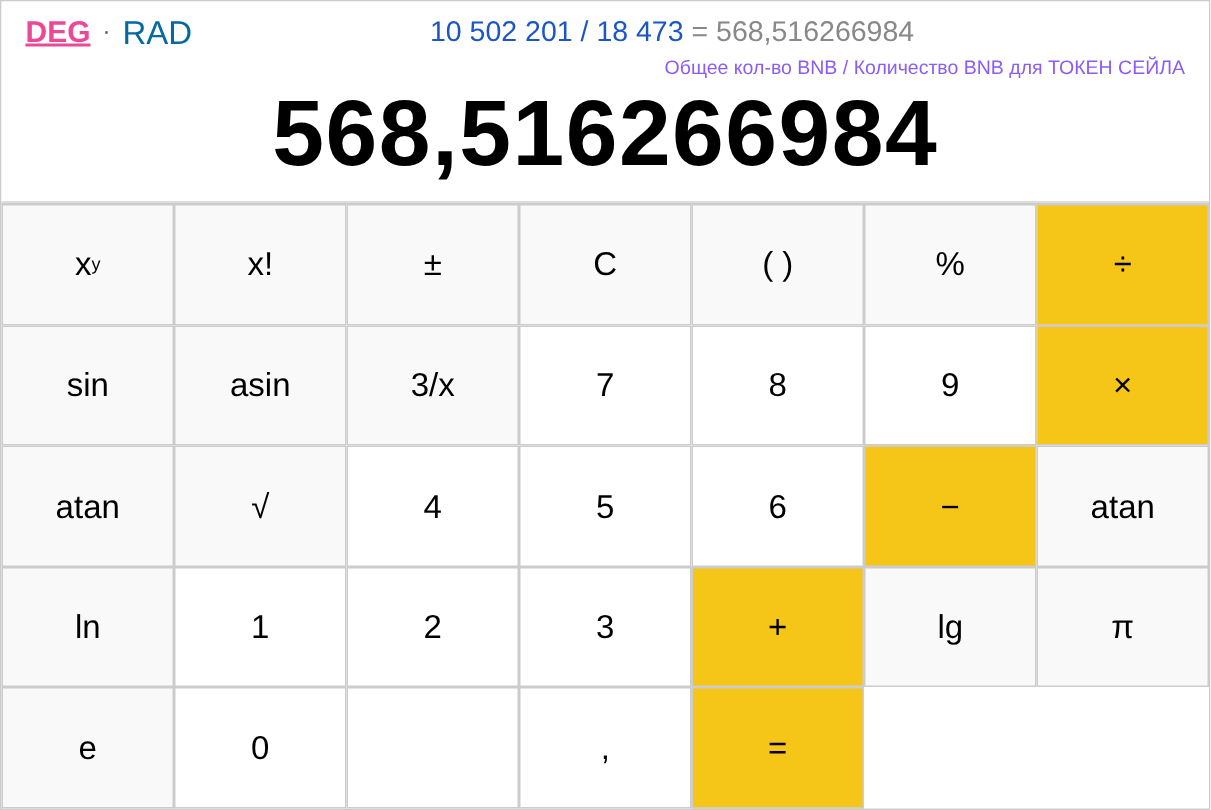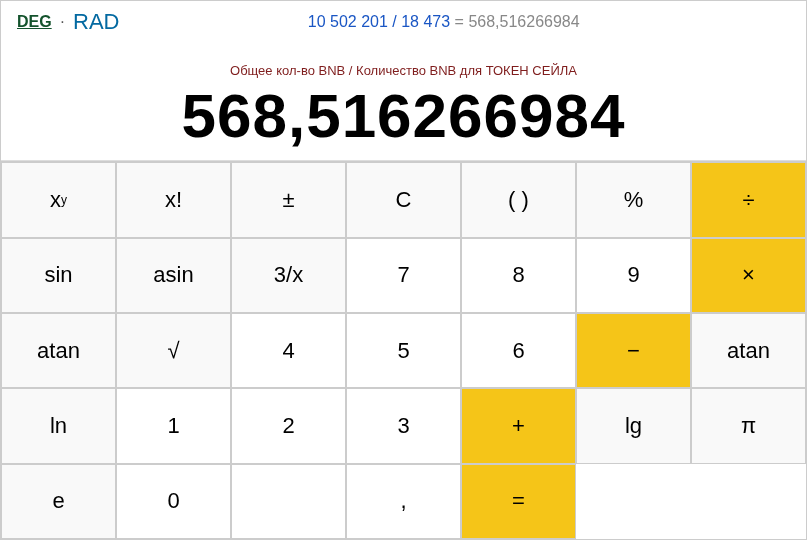--- a/index.html
+++ b/index.html
@@ -31,51 +31,50 @@
     }
     .mode-row {
       width: 100%;
       display: flex;
       align-items: center;
       gap: 8px;
       margin-bottom: 2px;
     }
     .mode-deg {
       font-weight: bold;
-      font-size: 16px;
+      font-size: 20px;
       text-decoration: underline;
-      color: #14532d;
+      color: #ec4899;
       cursor: pointer;
     }
     .mode-dot {
       color: #555;
       font-size: 16px;
     }
     .mode-rad {
       font-size: 22px;
       color: #0369a1;
       cursor: pointer;
     }
     .expression-row {
-      font-size: 16px;
+      font-size: 19px;
       color: #1a56c4;
       font-weight: normal;
       text-align: center;
       width: 100%;
     }
     .expression-result {
       color: #888;
     }
     .subtitle-row {
       font-size: 13px;
-      color: #7f1d1d;
-      text-align: center;
+      color: #8b5cf6;
+      text-align: right;
       width: 100%;
       margin-bottom: 2px;
-      margin-top: 26px;
     }
     .main-display {
       font-size: 62px;
       font-weight: bold;
       color: #000;
       text-align: center;
       width: 100%;
       line-height: 1.1;
       letter-spacing: 1px;
       padding: 2px 0 6px 0;

